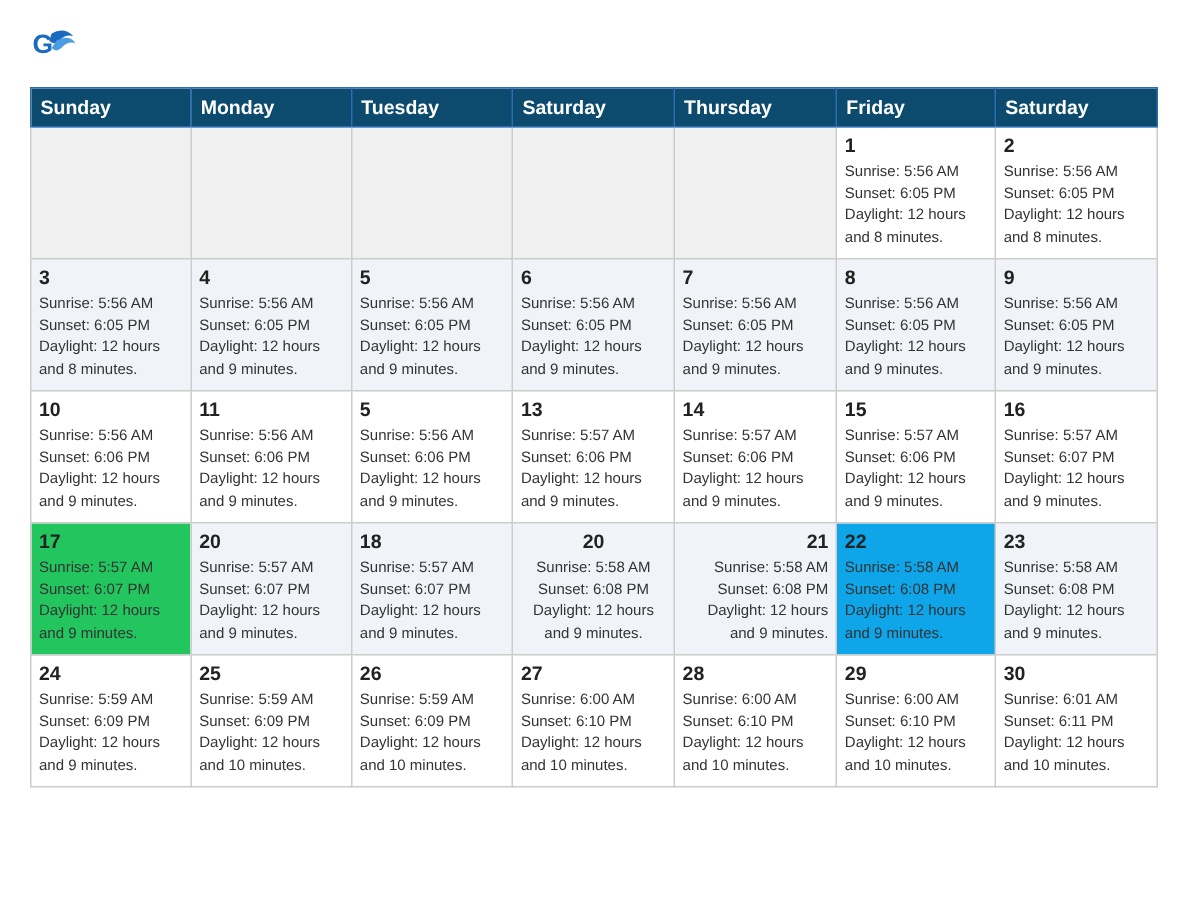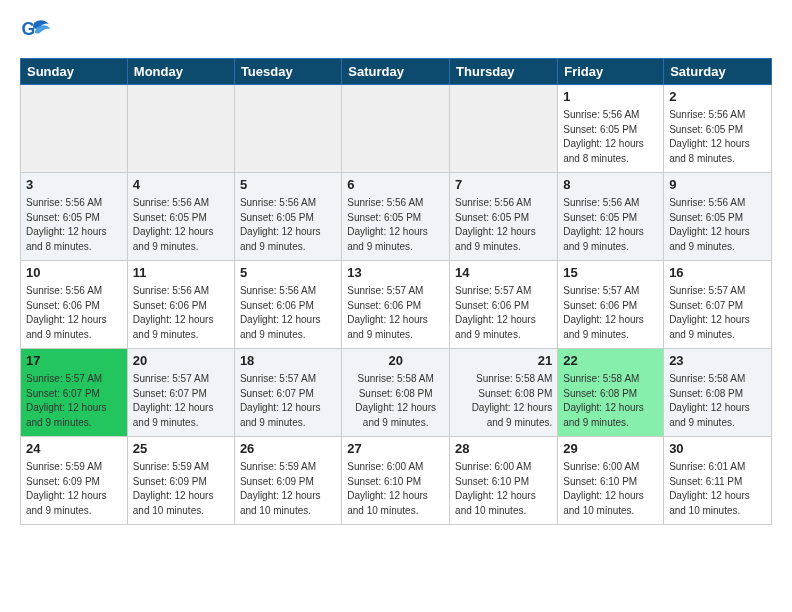--- a/index.html
+++ b/index.html
@@ -219,21 +219,21 @@
             <div class="day-info">Sunrise: 5:57 AM<br>Sunset: 6:07 PM<br>Daylight: 12 hours and 9 minutes.</div>
           </td>
           <td style="background: rgb(240, 244, 248); text-align: center;">
             <span class="day-number">20</span>
             <div class="day-info">Sunrise: 5:58 AM<br>Sunset: 6:08 PM<br>Daylight: 12 hours and 9 minutes.</div>
           </td>
           <td style="background: rgb(240, 244, 248); text-align: right;">
             <span class="day-number">21</span>
             <div class="day-info">Sunrise: 5:58 AM<br>Sunset: 6:08 PM<br>Daylight: 12 hours and 9 minutes.</div>
           </td>
-          <td style="background: #86efac; margin-left: 24px;">
+          <td style="background: #0ea5e9; margin-left: 24px;">
             <span class="day-number">22</span>
             <div class="day-info">Sunrise: 5:58 AM<br>Sunset: 6:08 PM<br>Daylight: 12 hours and 9 minutes.</div>
           </td>
           <td style="background: rgb(240, 244, 248);">
             <span class="day-number">23</span>
             <div class="day-info">Sunrise: 5:58 AM<br>Sunset: 6:08 PM<br>Daylight: 12 hours and 9 minutes.</div>
           </td>
         </tr>
         <tr>
           <td>

